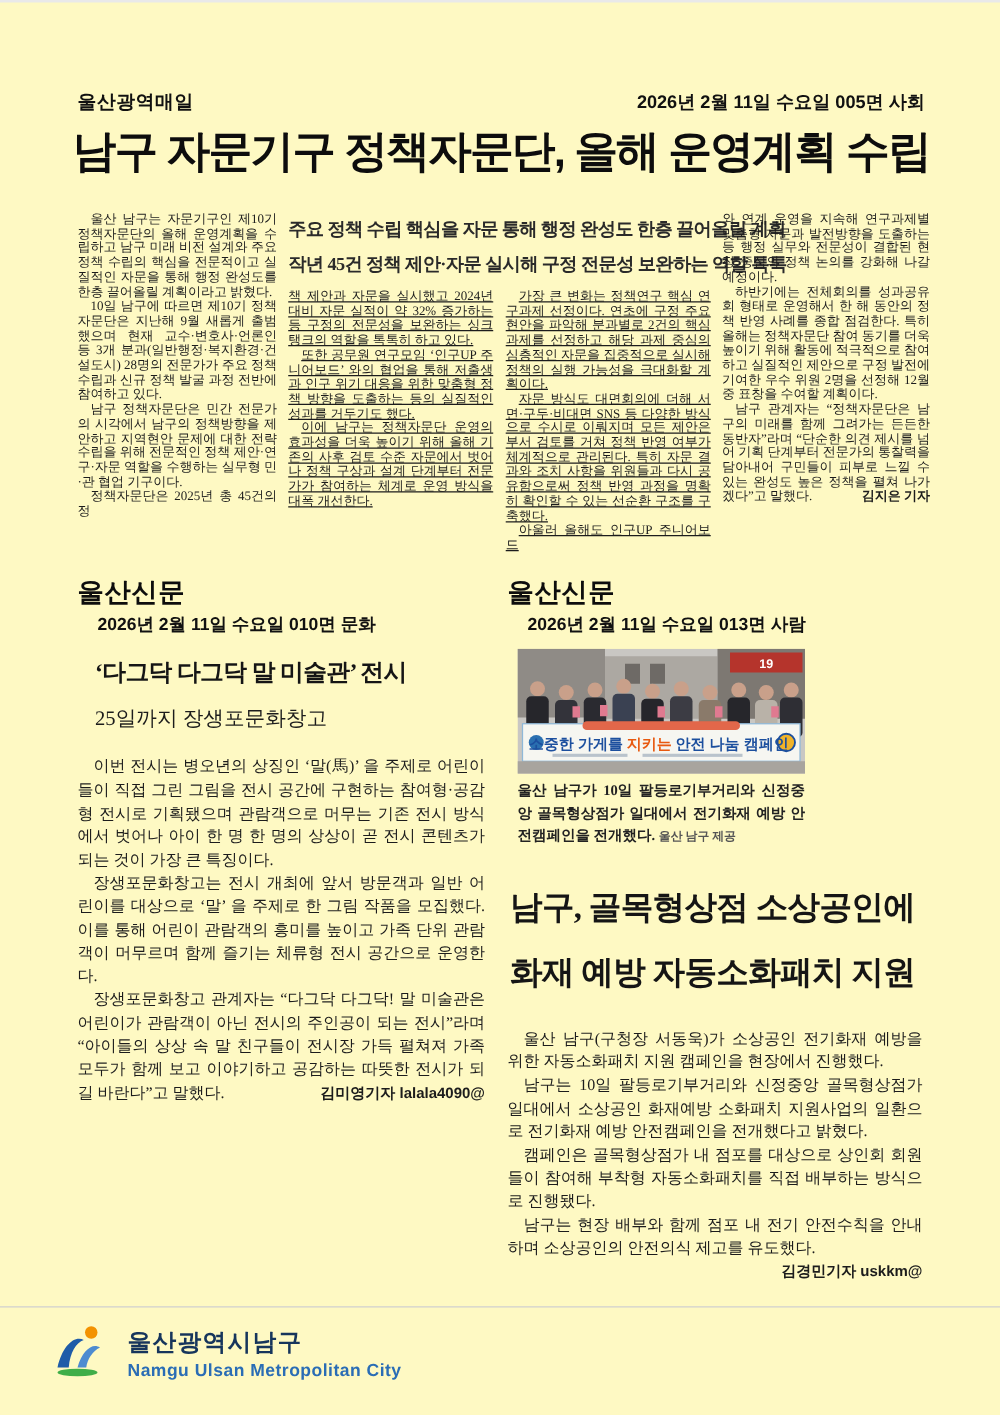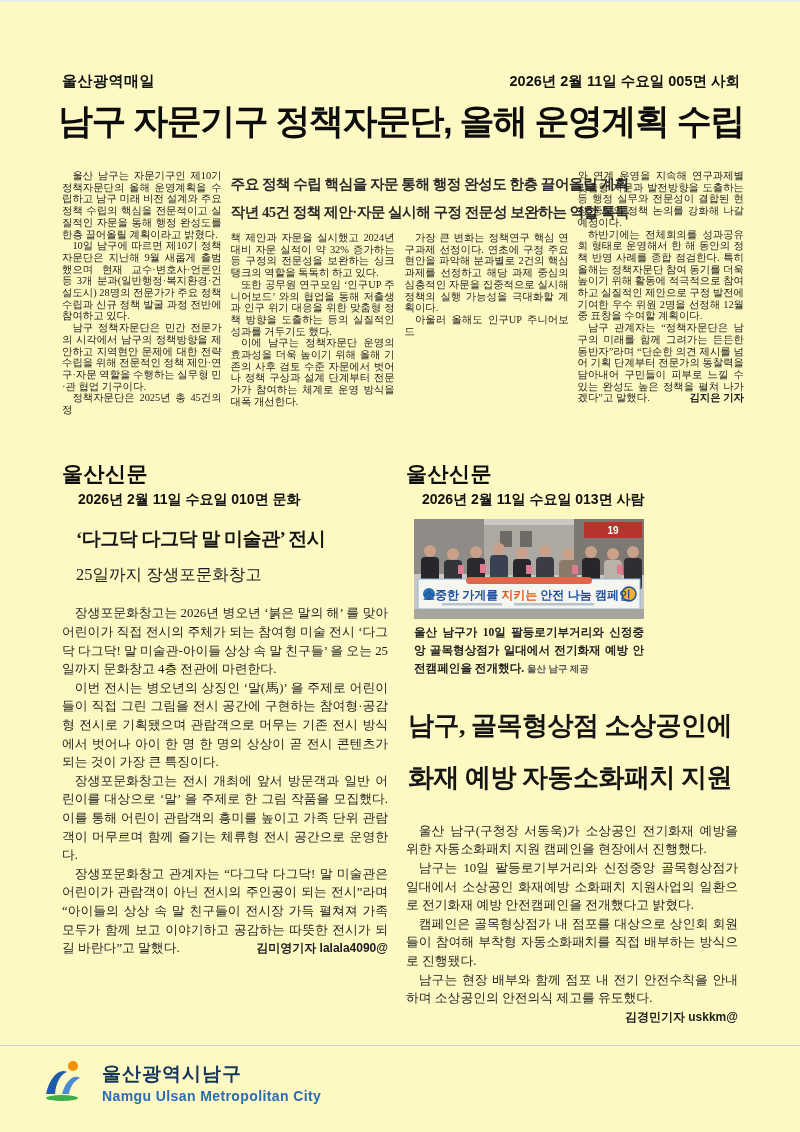--- a/index.html
+++ b/index.html
@@ -29,21 +29,21 @@
     display:flex; gap:9px;justify-content:space-between;
   }
   .col { width:163px; font-size:10.4px; line-height:11.7px; text-align:justify; word-break:break-all; }
   .col p { margin:0; text-indent:1em; }
   .col p.cont { text-indent:0; }
   .mid-wrap { width:338px; }
   .subhead {
     font-size:14.6px; font-weight:bold; line-height:28px; color:#2a2a2a;
     letter-spacing:-0.5px; white-space:nowrap; margin-bottom:6px;
   }
-  .mid-cols { display:flex; gap:10px; }
+  .mid-cols { display:flex; gap:10px;text-decoration:underline; }
   .mid-cols .col { width:164px; }
   .byline-inline { float:right; font-weight:bold; text-indent:0; }
   
   .block { position:absolute; top:458px; }
   .block-left { left:62px; width:326px; }
   .block-right { left:406px; width:332px; }
   .paper-logo {
     font-family:"Liberation Sans", sans-serif; font-weight:900;
     font-size:21px; color:#0d0d0d; letter-spacing:0.5px;
   }
@@ -109,38 +109,38 @@
         <div>작년 45건 정책 제안·자문 실시해 구정 전문성 보완하는 역할 톡톡</div>
       </div>
       <div class="mid-cols">
         <div class="col">
           <p class="cont">책 제안과 자문을 실시했고 2024년 대비 자문 실적이 약 32% 증가하는 등 구정의 전문성을 보완하는 싱크탱크의 역할을 톡톡히 하고 있다.</p>
           <p>또한 공무원 연구모임 ‘인구UP 주니어보드’ 와의 협업을 통해 저출생과 인구 위기 대응을 위한 맞춤형 정책 방향을 도출하는 등의 실질적인 성과를 거두기도 했다.</p>
           <p>이에 남구는 정책자문단 운영의 효과성을 더욱 높이기 위해 올해 기존의 사후 검토 수준 자문에서 벗어나 정책 구상과 설계 단계부터 전문가가 참여하는 체계로 운영 방식을 대폭 개선한다.</p>
         </div>
         <div class="col">
           <p>가장 큰 변화는 정책연구 핵심 연구과제 선정이다. 연초에 구정 주요 현안을 파악해 분과별로 2건의 핵심 과제를 선정하고 해당 과제 중심의 심층적인 자문을 집중적으로 실시해 정책의 실행 가능성을 극대화할 계획이다.</p>
+          <p>자문 방식도 대면회의에 더해 서면·구두·비대면 SNS 등 다양한 방식으로 수시로 이뤄지며 모든 제안은 부서 검토를 거쳐 정책 반영 여부가 체계적으로 관리된다. 특히 자문 결과와 조치 사항을 위원들과 다시 공유함으로써 정책 반영 과정을 명확히 확인할 수 있는 선순환 구조를 구축했다.</p>
           <p>아울러 올해도 인구UP 주니어보드</p>
         </div>
       </div>
     </div>
     <div class="col" style="width:170px">
       <p class="cont">와 연계 운영을 지속해 연구과제별 맞춤형 자문과 발전방향을 도출하는 등 행정 실무와 전문성이 결합된 현장 중심의 정책 논의를 강화해 나갈 예정이다.</p>
       <p>하반기에는 전체회의를 성과공유회 형태로 운영해서 한 해 동안의 정책 반영 사례를 종합 점검한다. 특히 올해는 정책자문단 참여 동기를 더욱 높이기 위해 활동에 적극적으로 참여하고 실질적인 제안으로 구정 발전에 기여한 우수 위원 2명을 선정해 12월 중 표창을 수여할 계획이다.</p>
       <p><span>남구 관계자는 “정책자문단은 남구의 미래를 함께 그려가는 든든한 동반자”라며 “단순한 의견 제시를 넘어 기획 단계부터 전문가의 통찰력을 담아내어 구민들이 피부로 느낄 수 있는 완성도 높은 정책을 펼쳐 나가겠다”고 말했다.</span><span class="byline-inline">김지은 기자</span></p>
     </div>
   </div>
 
   <div class="block block-left">
     <div class="paper-logo">울산신문</div>
     <div class="dateline-sub">2026년 2월 11일 수요일 010면 문화</div>
     <div class="art-headline">‘다그닥 다그닥 말 미술관’ 전시</div>
     <div class="art-subhead">25일까지 장생포문화창고</div>
     <div class="art-body">
-      <p>장생포문화창고는 2026년 병오년 ‘붉은 말의 해’ 를 맞아 어린이가 직접 전시의 주체가 되는 참여형 미술 전시 ‘다그닥 다그닥! 말 미술관-아이들 상상 속 말 친구들’ 을 오는 25일까지 문화창고 4층 전관에 마련한다.</p>
       <p>이번 전시는 병오년의 상징인 ‘말(馬)’ 을 주제로 어린이들이 직접 그린 그림을 전시 공간에 구현하는 참여형·공감형 전시로 기획됐으며 관람객으로 머무는 기존 전시 방식에서 벗어나 아이 한 명 한 명의 상상이 곧 전시 콘텐츠가 되는 것이 가장 큰 특징이다.</p>
       <p>장생포문화창고는 전시 개최에 앞서 방문객과 일반 어린이를 대상으로 ‘말’ 을 주제로 한 그림 작품을 모집했다. 이를 통해 어린이 관람객의 흥미를 높이고 가족 단위 관람객이 머무르며 함께 즐기는 체류형 전시 공간으로 운영한다.</p>
       <p><span>장생포문화창고 관계자는 “다그닥 다그닥! 말 미술관은 어린이가 관람객이 아닌 전시의 주인공이 되는 전시”라며 “아이들의 상상 속 말 친구들이 전시장 가득 펼쳐져 가족 모두가 함께 보고 이야기하고 공감하는 따뜻한 전시가 되길 바란다”고 말했다.</span><span class="byline-inline reporter-id">김미영기자 lalala4090@</span></p>
     </div>
   </div>
 
   <div class="block block-right">
     <div class="paper-logo">울산신문</div>
     <div class="dateline-sub">2026년 2월 11일 수요일 013면 사람</div>
 

